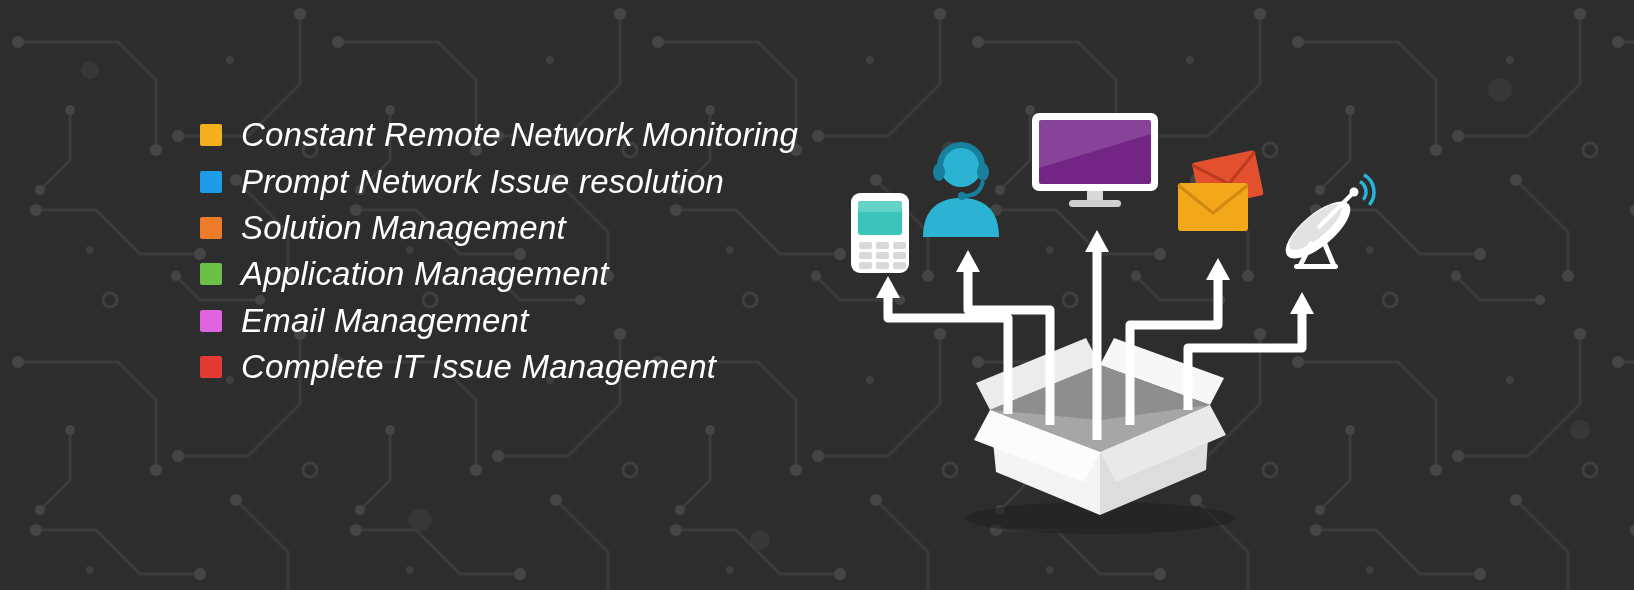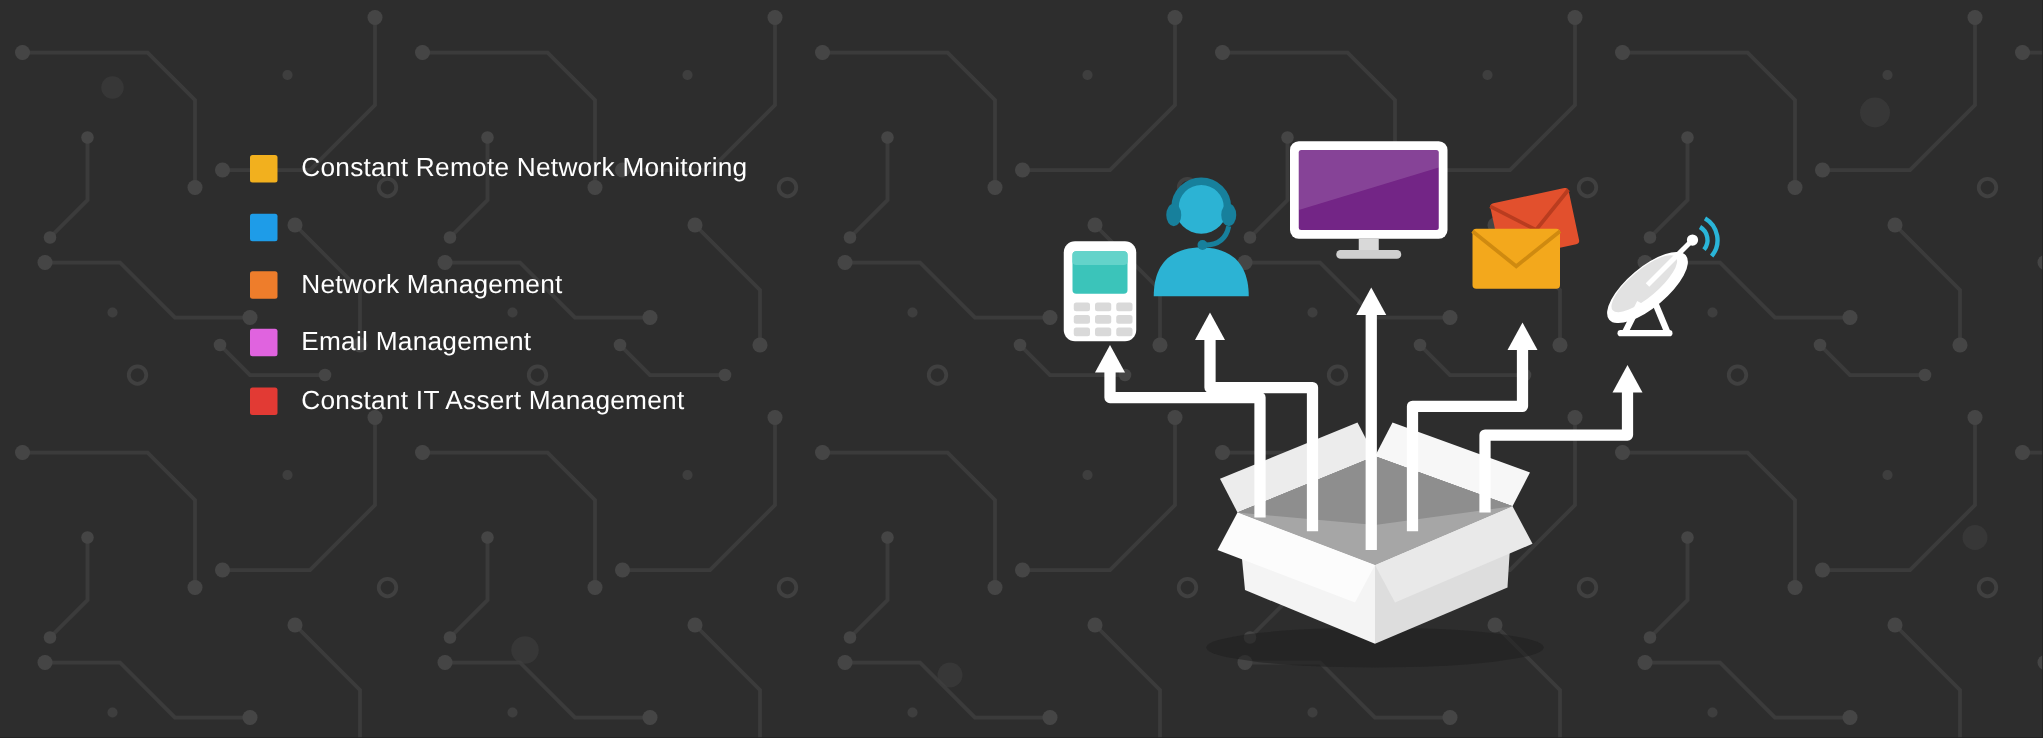--- a/index.html
+++ b/index.html
@@ -33,24 +33,25 @@
   }
   .bullet {
     flex: none;
     width: 22px;
     height: 22px;
     border-radius: 2px;
     margin-right: 19px;
   }
   .label {
     color: #ffffff;
-    font-size: 21px;
+    font-size: 33px;
     font-weight: 400;
     letter-spacing: 0.2px;
     white-space: nowrap;
+    font-style: italic;
   }
 </style>
 </head>
 <body>
 
 <div class="banner">
 
   <svg class="bg-svg" width="1634" height="590" viewBox="0 0 1634 590" aria-hidden="true">
     <defs>
       <pattern id="circuit" width="320" height="320" patternUnits="userSpaceOnUse">
@@ -95,32 +96,37 @@
     </g>
   </svg>
 
   <ul class="services">
     <li class="service">
       <span class="bullet" style="background-color: rgb(242, 176, 30);"></span>
       <span class="label">Constant Remote Network Monitoring</span>
     </li>
     <li class="service">
       <span class="bullet" style="background-color: rgb(30, 156, 232);"></span>
+      <span class="label">Prompt Network Issue resolution</span>
     </li>
     <li class="service">
       <span class="bullet" style="background-color: rgb(238, 125, 43);"></span>
-      <span class="label">Network Management</span>
+      <span class="label">Solution Management</span>
+    </li>
+    <li class="service">
+      <span class="bullet" style="background-color: rgb(108, 191, 71);"></span>
+      <span class="label">Application Management</span>
     </li>
     <li class="service">
       <span class="bullet" style="background-color: rgb(224, 99, 223);"></span>
       <span class="label">Email Management</span>
     </li>
     <li class="service">
       <span class="bullet" style="background-color: rgb(226, 58, 52);"></span>
-      <span class="label">Constant IT Assert Management</span>
+      <span class="label">Complete IT Issue Management</span>
     </li>
   </ul>
 
   <svg class="illo-svg" width="580" height="460" viewBox="0 0 580 460" aria-hidden="true">
 
     <ellipse cx="280" cy="438" rx="135" ry="16" fill="#1f1f1f" opacity="0.55"></ellipse>
 
     <g>
       <polygon points="170,330 280,285 266,258 156,303" fill="#ececec"></polygon>
       <polygon points="280,285 390,325 404,298 294,258" fill="#f7f7f7"></polygon>

